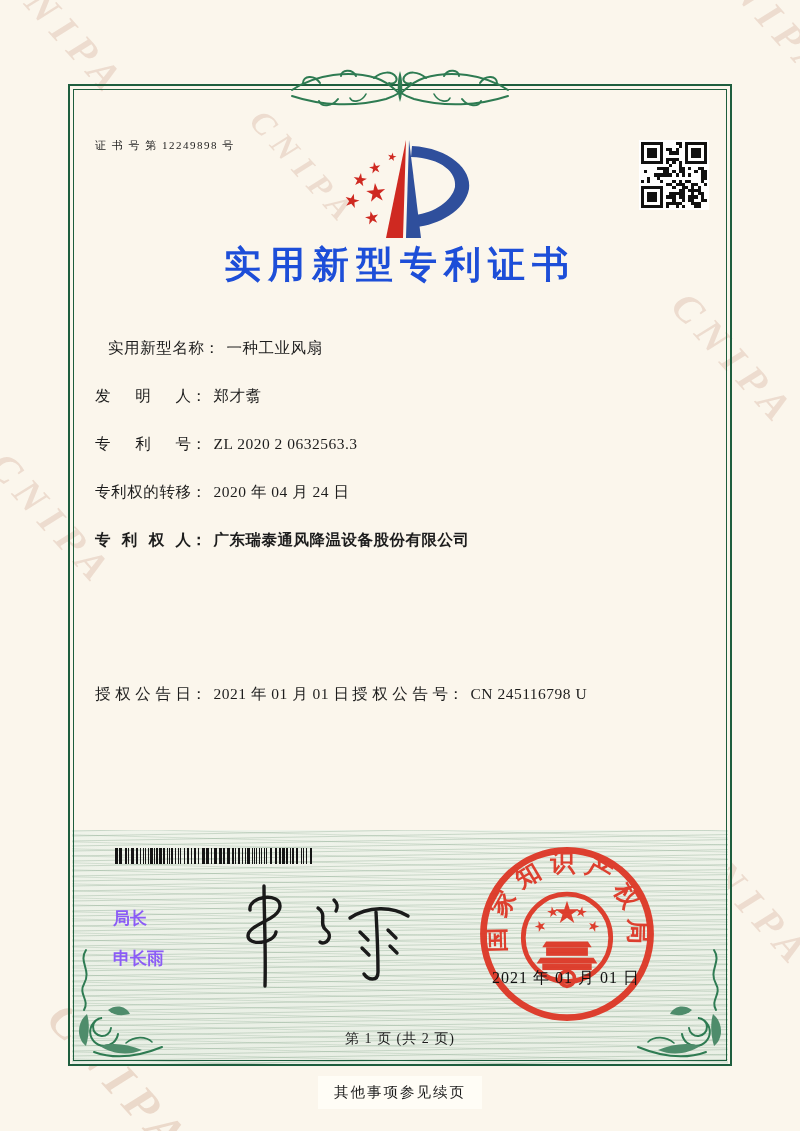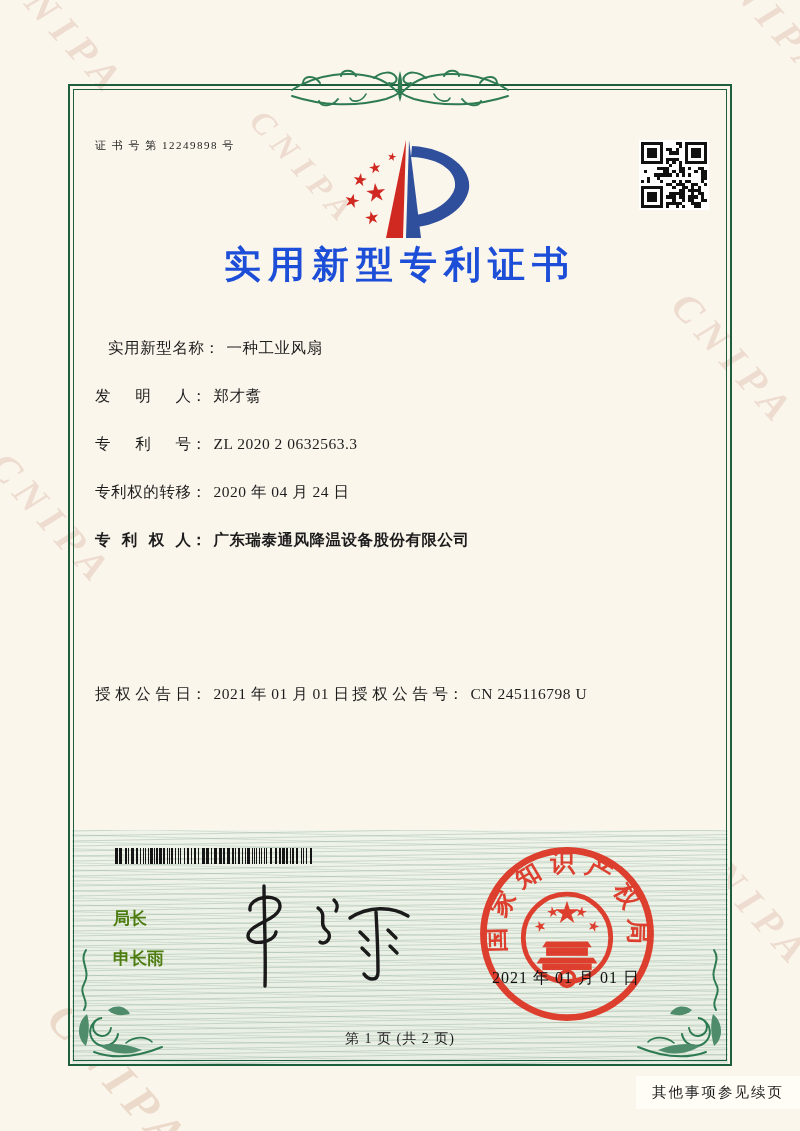--- a/index.html
+++ b/index.html
@@ -39,26 +39,26 @@
   .pair2{position:absolute;left:257px;top:0;}
 
   
   .bodytext{position:absolute;left:95px;width:613px;top:656px;z-index:3;font-size:14.5px;line-height:22px;text-align:justify;}
   .bodytext p{margin:0;text-indent:2em;}
   .bodytext p + p{margin-top:2px;}
 
   
   .barcode{position:absolute;left:115px;top:848px;z-index:3;}
   .signer{position:absolute;left:113px;z-index:3;font-family:"Liberation Sans","DejaVu Sans",sans-serif;
-          font-weight:bold;font-size:17px;color:#4d7c0f;}
+          font-weight:bold;font-size:17px;color:#8b5cf6;}
   .sig{position:absolute;left:222px;top:880px;z-index:3;}
   .seal{position:absolute;left:472px;top:839px;width:190px;height:190px;z-index:6;opacity:.93;}
   .seal-date{position:absolute;left:492px;top:968px;z-index:7;font-size:16px;letter-spacing:1px;color:#111;}
   .page-info{position:absolute;left:0;right:0;top:1030px;z-index:3;text-align:center;font-size:14px;letter-spacing:1px;}
-  .cont-note{position:absolute;left:0;right:0;top:1076px;z-index:3;text-align:right;font-size:14.5px;letter-spacing:2px;}
+  .cont-note{position:absolute;left:0;right:0;top:1076px;z-index:3;text-align:center;font-size:14.5px;letter-spacing:2px;}
   .cont-note span{background:#fffdf6;padding:7px 16px;display:inline-block;}
 </style>
 </head>
 <body>
 
 <div id="page">
 
   <span class="wm" style="left:-18px;top:6px;">CNIPA</span>
   <span class="wm" style="left:688px;top:-8px;">CNIPA</span>
   <span class="wm" style="left:232px;top:150px;font-size:33px;">CNIPA</span>

